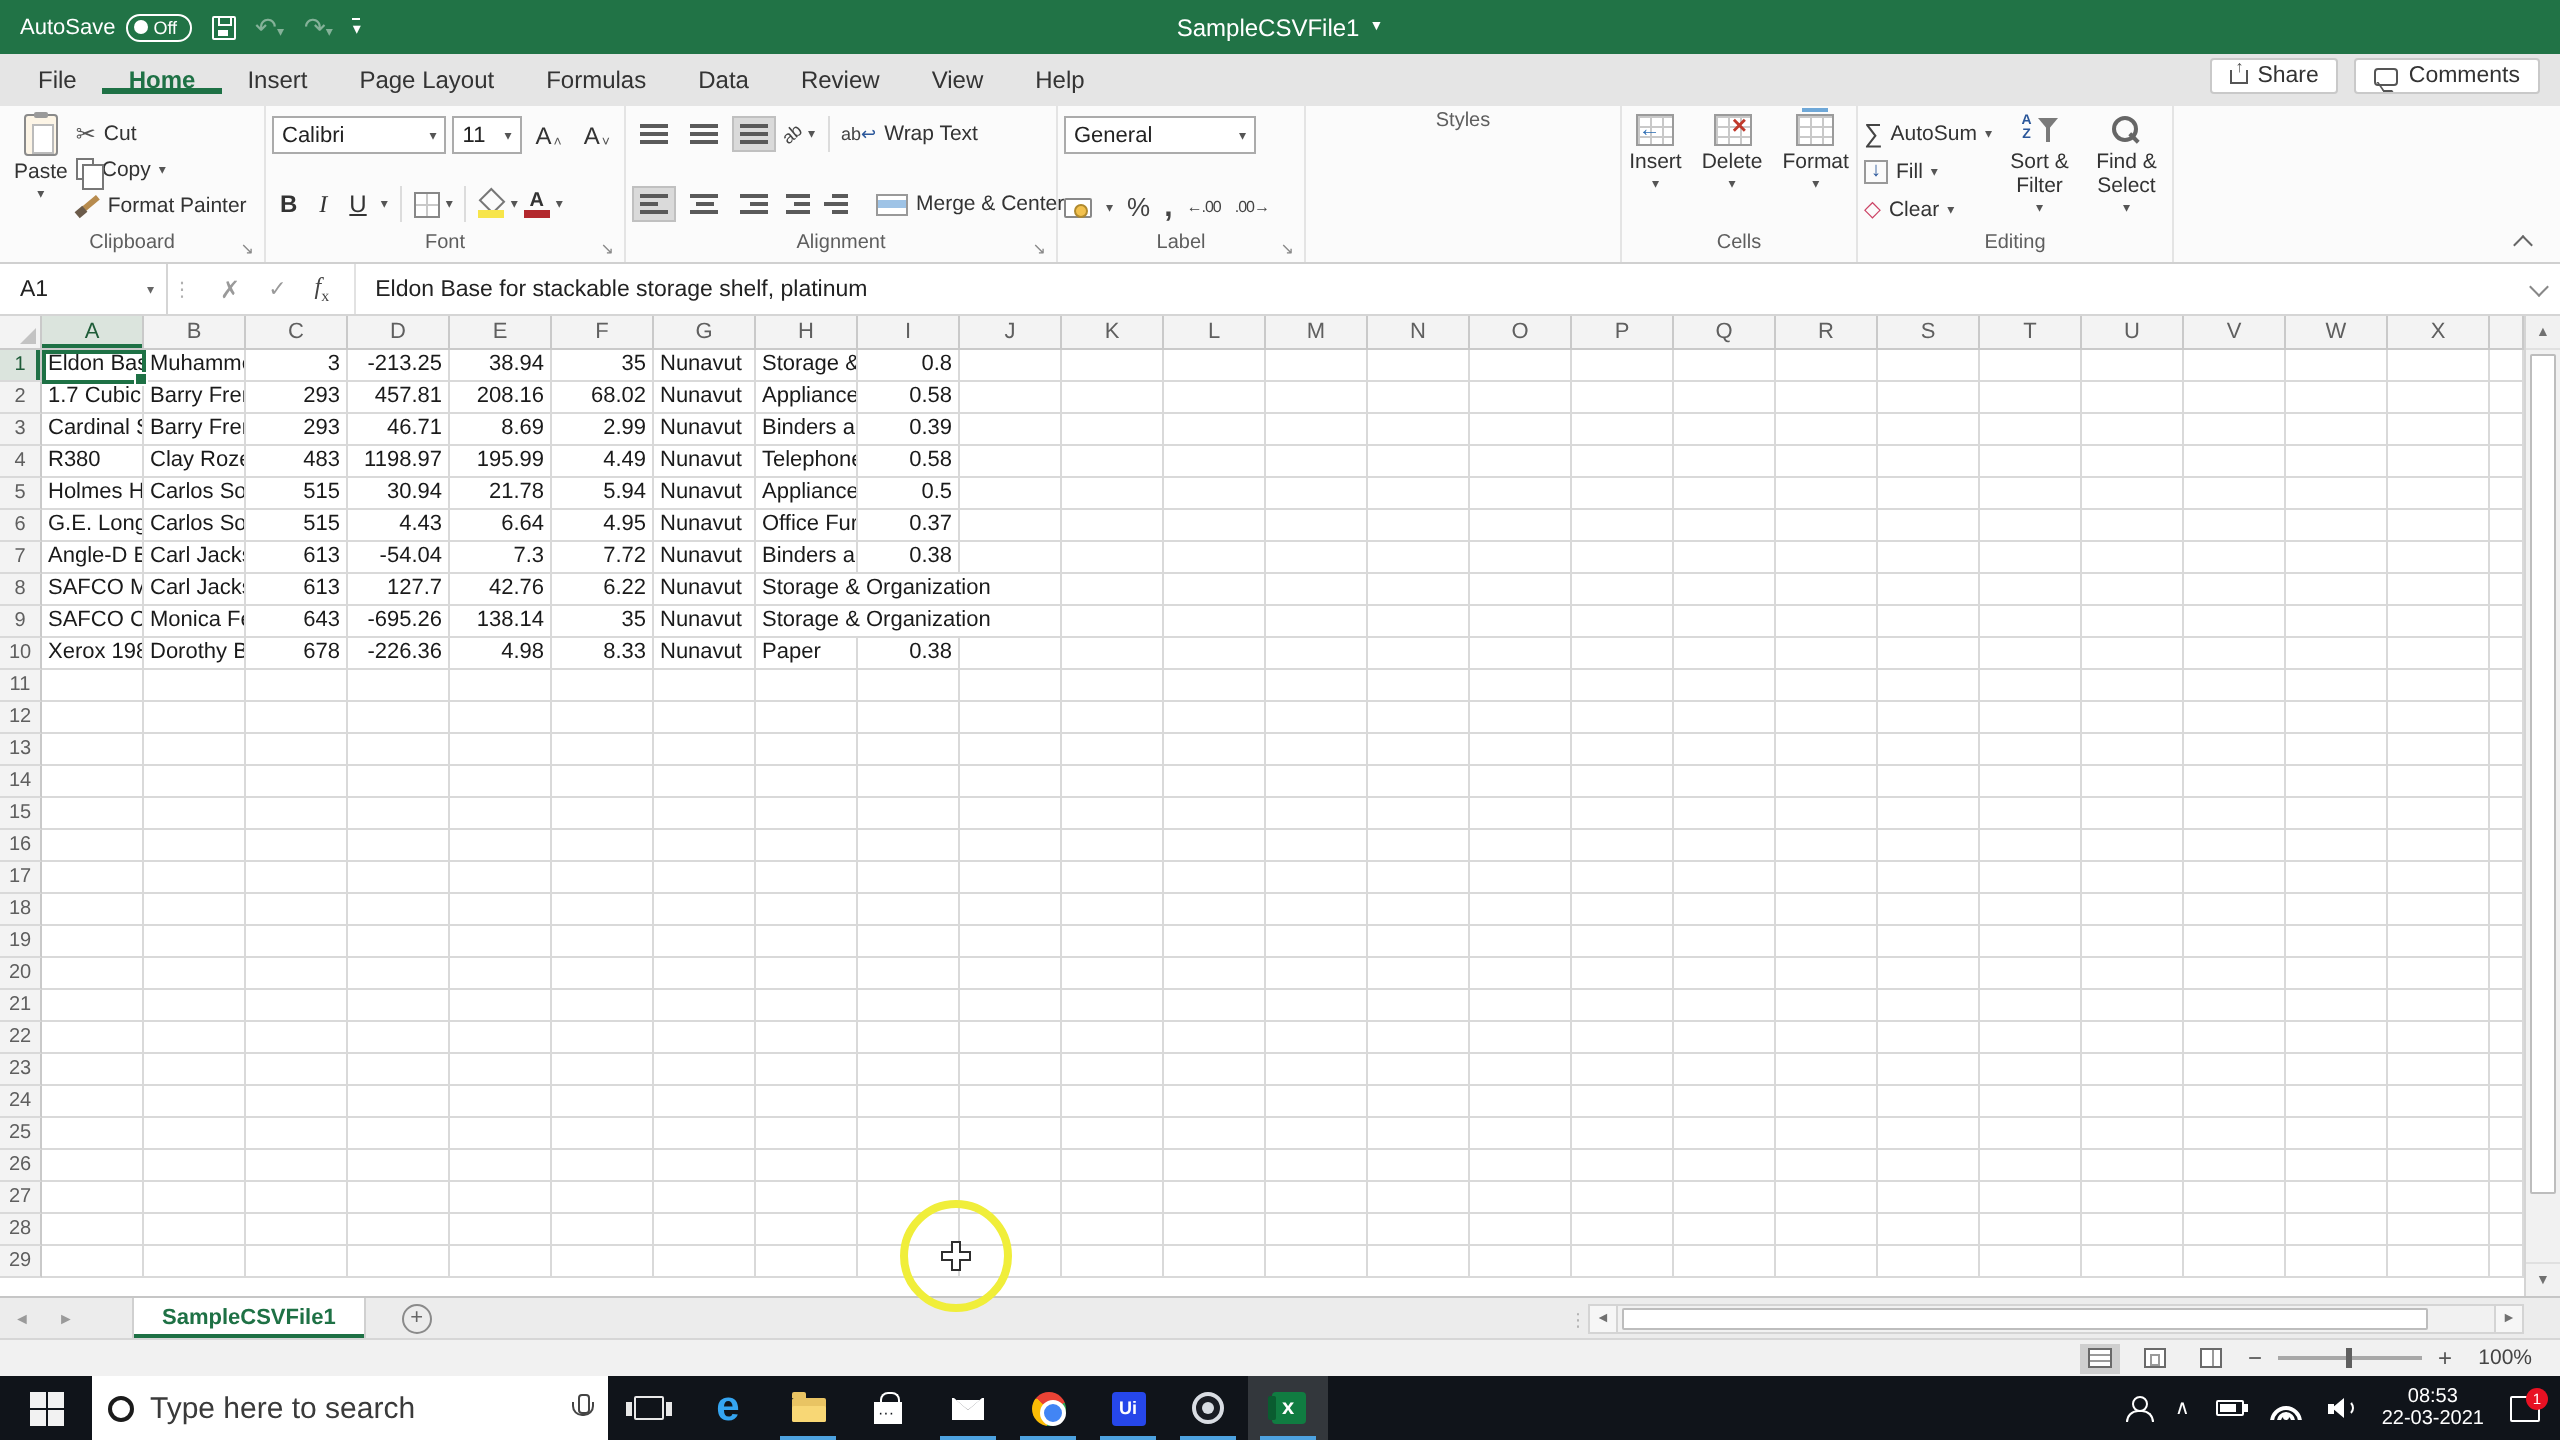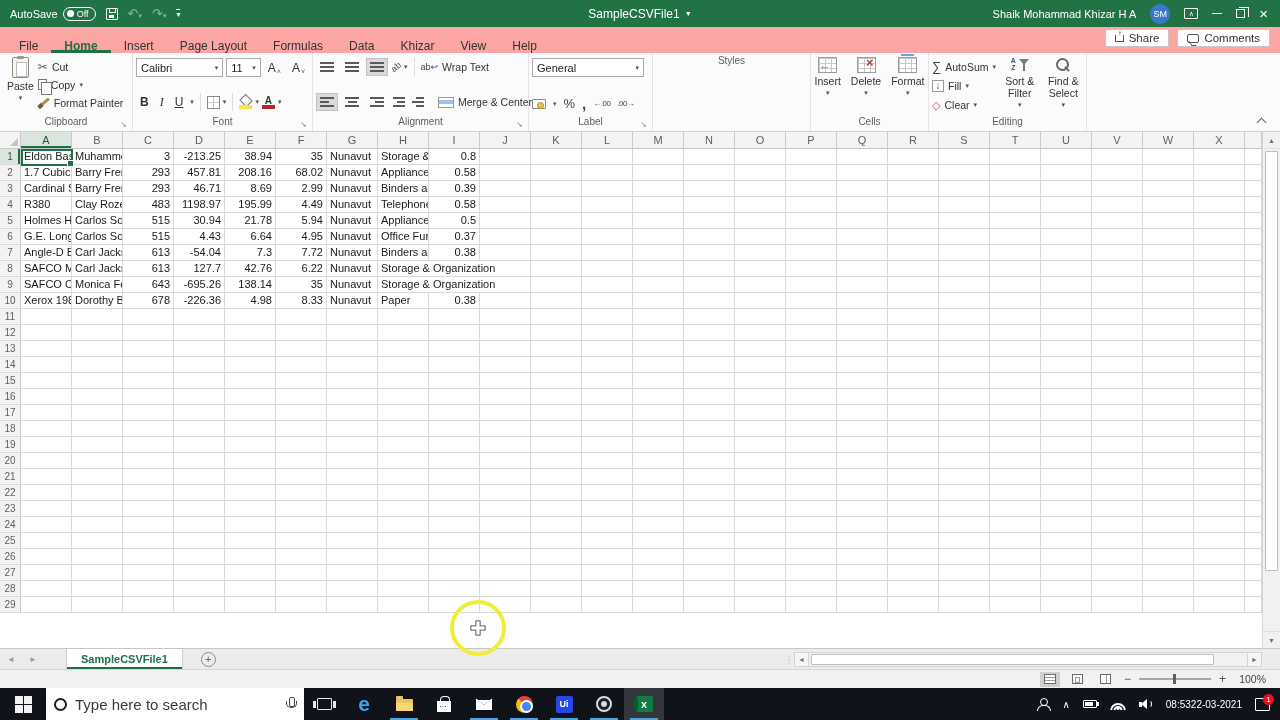--- a/index.html
+++ b/index.html
@@ -27,21 +27,21 @@
 .tbr{margin-left:auto;display:flex;align-items:center;gap:14px;padding-right:12px}
 .uname{font-size:11px}
 .avatar{width:20px;height:20px;border-radius:50%;background:#3a78c9;color:#fff;font-size:9px;display:flex;align-items:center;justify-content:center}
 .ro{width:14px;height:11px;border:1px solid #fff;border-radius:1px;display:flex;align-items:center;justify-content:center;font-size:7px}
 .mn{width:10px;height:1px;background:#fff;display:block}
 .rst{width:9px;height:9px;border:1px solid #fff;position:relative}
 .rst:before{content:'';position:absolute;top:-3px;left:2px;width:9px;height:9px;border-top:1px solid #fff;border-right:1px solid #fff}
 .cl{font-size:15px;line-height:1}
 
 
-.tabs{height:26px;background:#fca5a5;display:flex;align-items:flex-end;padding-left:6px;position:relative;flex:0 0 26px}
+.tabs{height:26px;background:#e5e5e5;display:flex;align-items:center;padding-left:6px;position:relative;flex:0 0 26px}
 .rtab{padding:0 13px;font-size:12px;color:#333;display:flex;align-items:center}
 .rtab.active{color:#1e7145;font-weight:bold;box-shadow:inset 0 -3px 0 #1e7145}
 .tabbtns{position:absolute;right:10px;top:2px;display:flex}
 .pillbtn{display:flex;align-items:center;border:1px solid #c9c9c9;border-radius:2px;padding:2px 9px;font-size:11.5px;color:#333;margin-left:8px;background:#fff}
 .shic{width:9px;height:7px;border:1px solid #555;border-top:none;position:relative;margin-right:5px}
 .shic:before{content:'↑';position:absolute;font-size:8px;left:2px;top:-6px;color:#555}
 .cmic{width:12px;height:9px;border:1px solid #555;border-radius:2px;position:relative;margin-right:5px}
 .cmic:after{content:'';position:absolute;width:4px;height:4px;border-left:1px solid #555;border-bottom:1px solid #555;bottom:-4px;left:2px;transform:skewX(35deg)}
 
 
@@ -234,21 +234,21 @@
 .batt:before{content:'';position:absolute;left:1px;top:1px;width:8px;height:4px;background:#fff}
 .wifi{position:relative;width:16px;height:11px;overflow:hidden}
 .wifi i{position:absolute;left:50%;transform:translateX(-50%);border:2px solid #fff;border-radius:50%}
 .wifi i:nth-child(1){width:16px;height:16px;bottom:-9px}
 .wifi i:nth-child(2){width:9px;height:9px;bottom:-5px}
 .wifi i:nth-child(3){width:3px;height:3px;bottom:0;background:#fff;border-width:0}
 .spk{width:14px;height:11px;position:relative}
 .spk:before{content:'';position:absolute;left:0;top:3px;width:3px;height:5px;background:#fff}
 .spk:after{content:'';position:absolute;left:2px;top:0;width:0;height:0;border-top:5.5px solid transparent;border-bottom:5.5px solid transparent;border-right:6px solid #fff}
 .spk i{position:absolute;right:1px;top:1px;width:8px;height:8px;border:1.5px solid transparent;border-right-color:#fff;border-radius:50%}
-.clock{display:flex;flex-direction:row;align-items:center;font-size:10px;line-height:11px;color:#fff}
+.clock{display:flex;flex-direction:column;align-items:center;font-size:10px;line-height:11px;color:#fff}
 .notif{width:15px;height:13px;border:1px solid #fff;border-radius:1px;position:relative}
 .notif .bdg{position:absolute;right:-5px;top:-5px;width:11px;height:11px;border-radius:50%;background:#e81123;color:#fff;font-size:7.5px;display:flex;align-items:center;justify-content:center}
 
 
 .clickind{position:absolute;width:56px;height:56px;border:4px solid #f0ee3a;border-radius:50%;z-index:60;pointer-events:none}
 .cp{position:absolute;left:50%;top:50%;width:15px;height:15px;transform:translate(-50%,-50%)}
 .cp i{position:absolute;background:#fff;border:1px solid #2f2f2f}
 .cp .h{left:0;top:5px;width:15px;height:5px}
 .cp .v{left:5px;top:0;width:5px;height:15px}
 .cp .h2{left:1px;top:6px;width:13px;height:3px;border:none}
@@ -271,39 +271,31 @@
       </div>
       <span class="sv"></span>
       <span class="undoredo">↶<span class="car" style="color:rgba(255,255,255,.45)">▾</span></span>
       <span class="undoredo">↷<span class="car" style="color:rgba(255,255,255,.45)">▾</span></span>
       <span class="qcar">▾</span>
     </div>
     <div class="doct">
       <span class="t">SampleCSVFile1</span>
       <span class="c">▼</span>
     </div>
-    <div class="tbr">
-      <span class="uname">Shaik Mohammad Khizar H A</span>
-      <span class="avatar">SM</span>
-      <span class="ro">∧</span>
-      <span class="mn"></span>
-      <span class="rst"></span>
-      <span class="cl">×</span>
-    </div>
   </div>
 
   <div class="tabs">
     <div id="rtablist" style="display:flex">
         <div class="rtab">File</div>
         <div class="rtab active">Home</div>
         <div class="rtab">Insert</div>
         <div class="rtab">Page Layout</div>
         <div class="rtab">Formulas</div>
         <div class="rtab">Data</div>
-        <div class="rtab">Khizar</div>
+        <div class="rtab">Review</div>
         <div class="rtab">View</div>
         <div class="rtab">Help</div>
       </div>
     <div class="tabbtns">
       <span class="pillbtn">
           <span class="shic"></span>
           <span>Share</span>
         </span>
       <span class="pillbtn">
           <span class="cmic"></span>
@@ -436,21 +428,21 @@
           </div>
         </div>
       </div>
       <div class="grp-l"><span>Alignment</span><span class="dlg">↘</span></div>
     </div>
 
     <div class="grp" style="width:124px">
       <div class="grp-c">
         <div class="rows2" style="width:100%">
           <div class="rrow">
-            <div class="fsel" style="width:112px">
+            <div class="fsel" style="width:96px">
                 <span>General</span>
                 <span class="car">▾</span>
               </div>
           </div>
           <div class="rrow" style="gap:7px">
             <span class="ic-acct"></span>
               <span class="car">▾</span>
             <span class="ic-pct">%</span>
             <span class="ic-comma">,</span>
             <span class="ic-dec">←.00</span>
@@ -519,20 +511,34 @@
             <span class="car">▾</span>
         </div>
       </div>
       <div class="grp-l"><span>Editing</span></div>
     </div>
 
 
     <span class="collapse"></span>
   </div>
 
+  <div class="fbar">
+    <div class="nbox">
+        <span>A1</span>
+        <span class="car">▾</span>
+      </div>
+    <div class="fdots">⋮</div>
+    <div class="fbtns">
+      <span class="fx-x">✗</span>
+      <span class="fx-ck">✓</span>
+      <span class="fx-fx"><i>f</i><sub>x</sub></span>
+    </div>
+    <div class="fval">Eldon Base for stackable storage shelf, platinum</div>
+    <div class="fexp"></div>
+  </div>
 
   <div class="grid">
     <div class="ghead" id="ghead">
       <div class="corner"></div>
     <div class="colh sel">A</div>
         <div class="colh">B</div>
         <div class="colh">C</div>
         <div class="colh">D</div>
         <div class="colh">E</div>
         <div class="colh">F</div>

